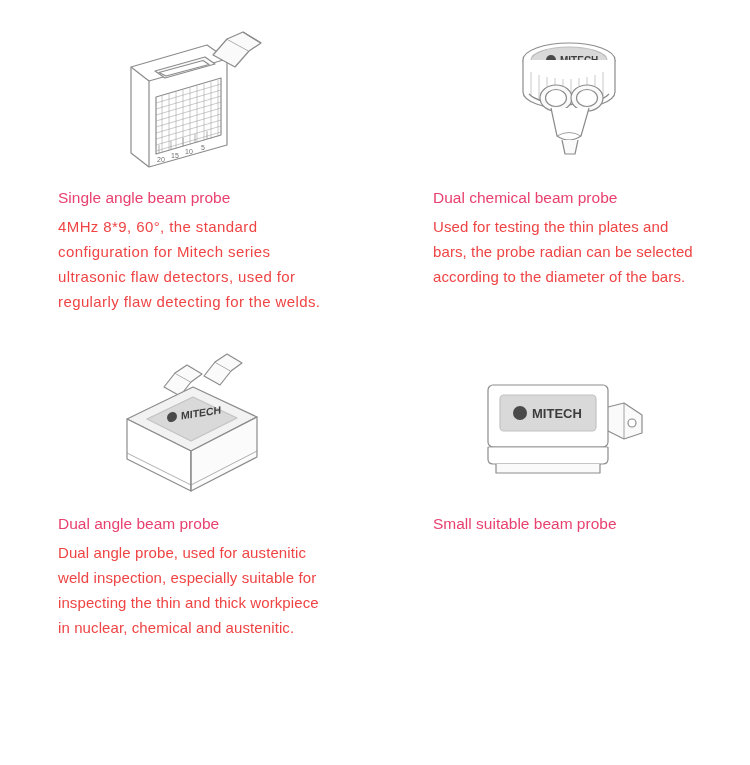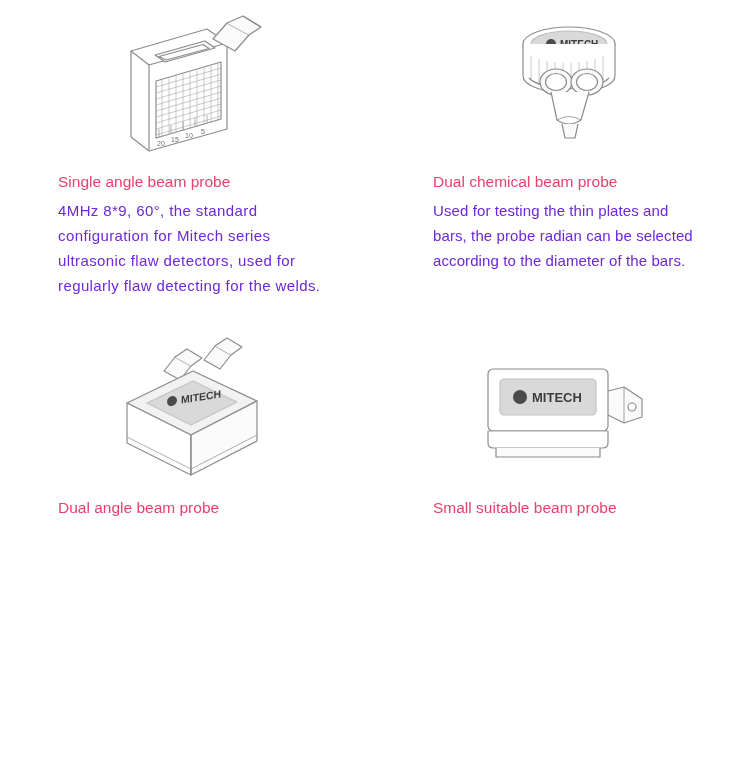--- a/index.html
+++ b/index.html
@@ -15,21 +15,21 @@
     overflow: hidden;
   }
   .grid {
     width: 750px;
     display: flex;
     flex-wrap: wrap;
   }
   .cell {
     width: 375px;
     box-sizing: border-box;
-    padding: 0 45px 0 58px;
+    padding: 16px 45px 0 58px;
   }
   .cell.row2 {
     padding-top: 28px;
   }
   .figure {
     height: 172px;
     display: flex;
     align-items: center;
     justify-content: center;
     position: relative;
@@ -38,21 +38,21 @@
     display: block;
   }
   .title {
     color: #e8416f;
     font-size: 15.5px;
     line-height: 20px;
     margin: 0 0 6px 0;
     font-weight: normal;
   }
   .desc {
-    color: #6d28d9;
+    color: #ef4444;
     font-size: 15px;
     line-height: 25px;
     margin: 0;
     letter-spacing: 0.1px;
   }
   .mono-spaced {
     letter-spacing: 0.4px;
   }
 </style>
 </head>
@@ -174,20 +174,21 @@
 
         <path d="M20 68 L84 100 L84 140 L20 108 Z" fill="#ffffff"></path>
 
         <path d="M150 66 L84 100 L84 140 L150 106 Z" fill="#fbfbfb"></path>
 
         <path d="M20 102 L84 134 L150 100" stroke-width="0.7"></path>
         <path d="M84 100 L84 140" stroke-width="0.8"></path>
       </svg>
     </div>
     <p class="title">Dual angle beam probe</p>
+    <p class="desc">Dual angle probe, used for austenitic weld inspection, especially suitable for inspecting the thin and thick workpiece in nuclear, chemical and austenitic.</p>
   </div>
 
   <div class="cell row2">
     <div class="figure">
       <svg width="190" height="130" viewBox="0 0 190 130" fill="none" stroke="#8c8c8c" stroke-width="1.2" stroke-linejoin="round">
 
         <path d="M126 46 L150 40 L168 52 L168 70 L150 76 L126 64 Z" fill="#fafafa"></path>
         <path d="M150 40 L150 76" stroke-width="0.8"></path>
         <circle cx="158" cy="60" r="4" fill="#ffffff"></circle>
 

